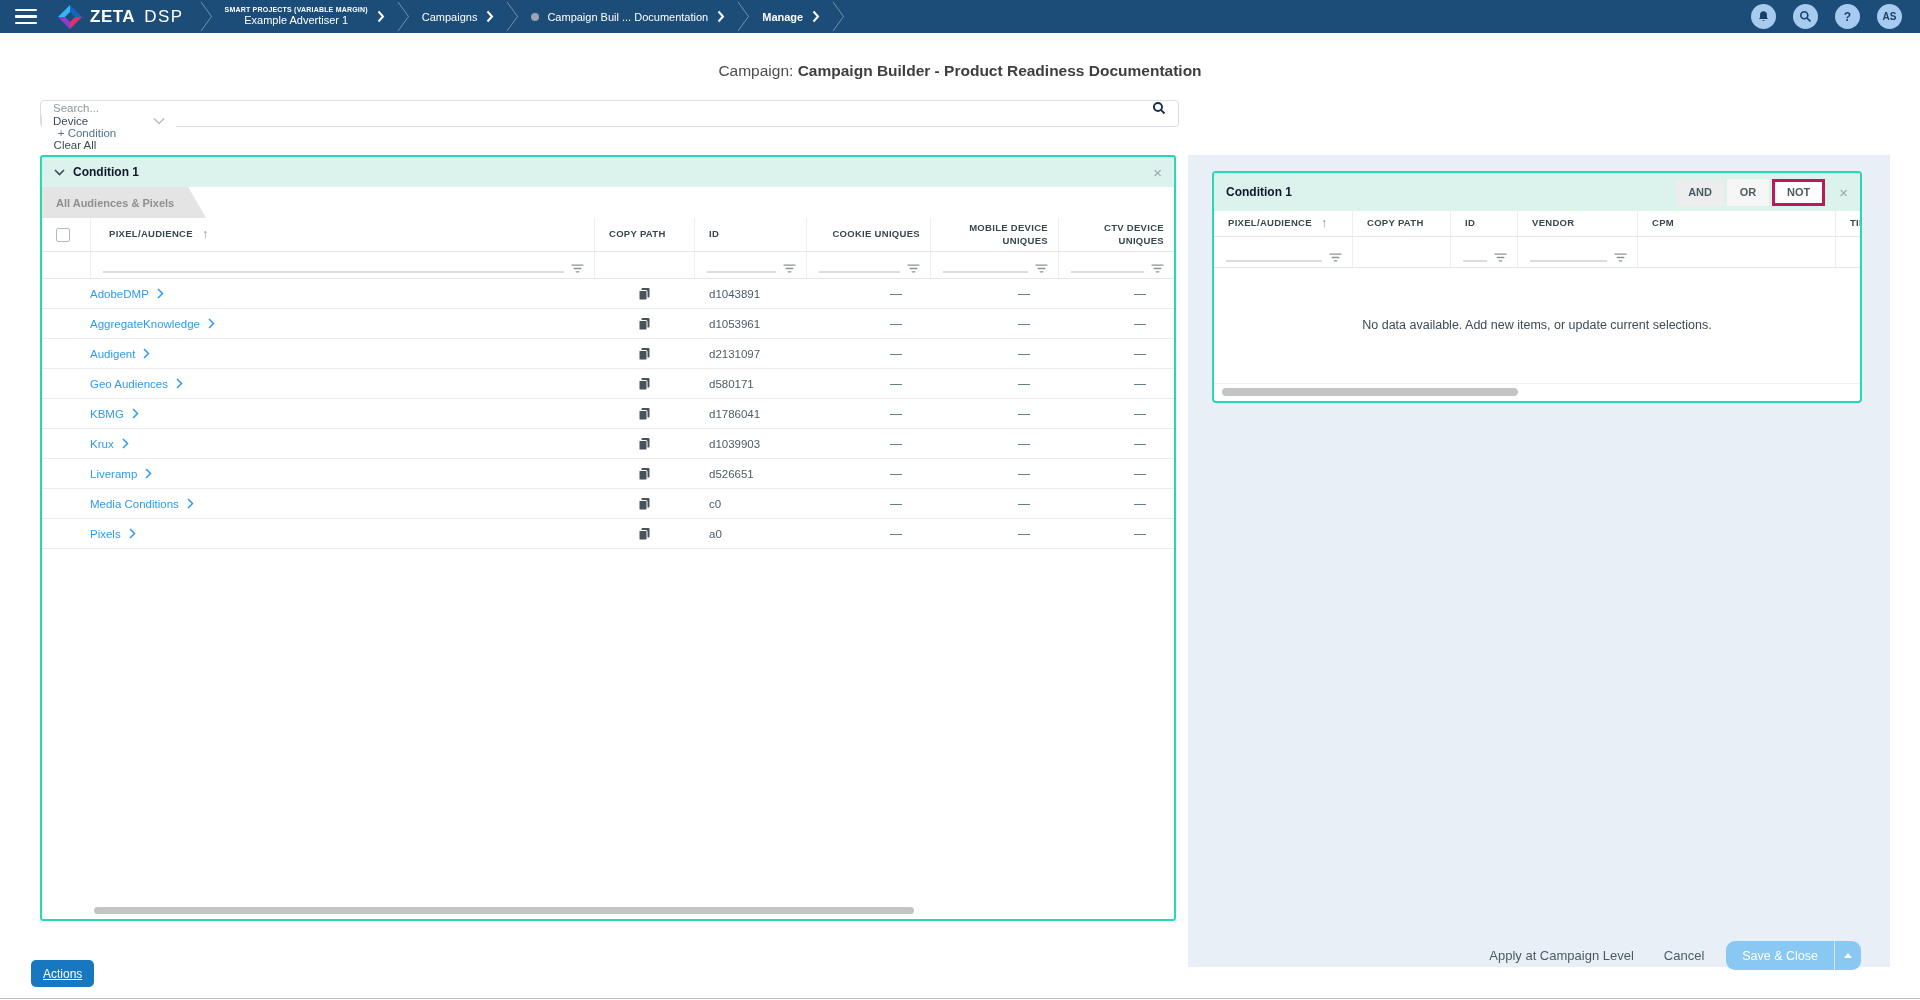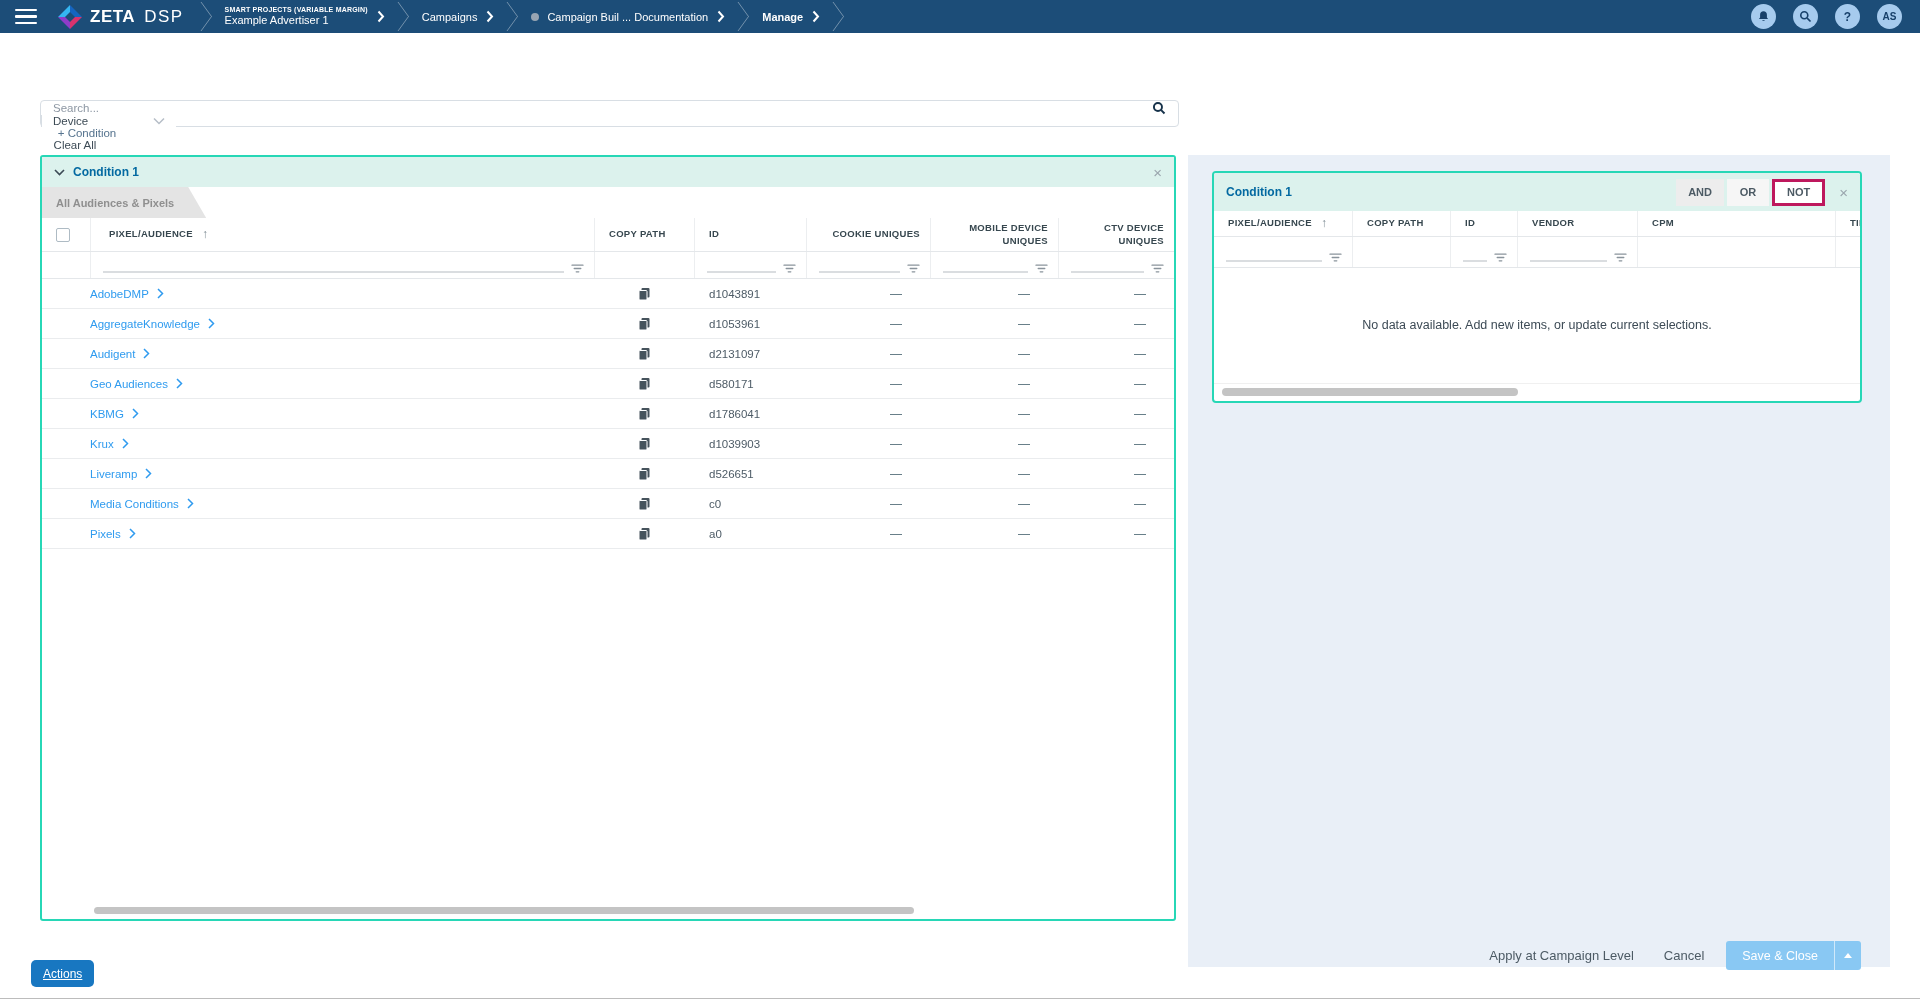--- a/index.html
+++ b/index.html
@@ -9,21 +9,21 @@
 
   
   .topbar { position:absolute; top:0; left:0; width:100%; height:33px; background:#1c4d78; display:flex; align-items:center; }
   .hamburger { display:flex; flex-direction:column; gap:4px; margin-left:15px; cursor:pointer; }
   .hamburger span { width:22px; height:2.5px; background:#fff; border-radius:1px; }
   .brand { display:flex; align-items:center; margin-left:20px; }
   .brand-zeta { color:#fff; font-weight:700; font-size:17px; letter-spacing:.5px; margin-left:7px; }
   .brand-dsp  { color:#fff; font-weight:400; font-size:17px; letter-spacing:1.5px; margin-left:9px; }
   .crumbs { display:flex; align-items:center; height:100%; margin-left:10px; color:#fff; }
   .sep { display:flex; align-items:center; height:100%; margin:0 6px; }
-  .crumb { display:flex; align-items:center; padding:0 6px; font-size:11.5px; white-space:nowrap; cursor:pointer; }
+  .crumb { display:flex; align-items:center; padding:0 6px; font-size:11.5px; white-space:nowrap; cursor:pointer;text-align:center; }
   .crumb-stack { display:flex; flex-direction:column; line-height:1.2; }
   .crumb-eyebrow { font-size:7px; font-weight:700; letter-spacing:.2px; }
   .crumb-label { font-size:11px; }
   .crumb-bold { font-weight:700; }
   .crumb-chev { margin-left:9px; display:flex; align-items:center; }
   .status-dot { width:8px; height:8px; border-radius:50%; background:#98a5b3; margin-right:8px; }
   .topbar-right { margin-left:auto; display:flex; align-items:center; gap:17px; margin-right:18px; }
   .circle-btn { width:25px; height:25px; border-radius:50%; background:#a6cbee; color:#17406a; display:flex; align-items:center; justify-content:center; font-weight:700; font-size:12px; cursor:pointer; }
   .circle-btn.avatar { font-size:10px; }
 
@@ -37,21 +37,21 @@
   .search-box input { flex:1; border:none; outline:none; font-size:11.5px; color:#3c4a55; font-family:inherit; background:transparent; }
   .search-box input::placeholder { color:#8d97a3; }
   .tb-cell { display:flex; align-items:center; border-left:1px solid #d8dee4; font-size:11.5px; color:#3c4a55; cursor:pointer; background:#fff; font-family:inherit; }
   .device-select { width:135px; padding:0 11px; justify-content:space-between; }
   .add-condition { width:92px; justify-content:center; color:#55738e; border:none; }
   .clear-all { width:68px; justify-content:center; border:none; }
 
   
   .left-panel { position:absolute; top:155px; left:40px; width:1136px; height:766px; border:2px solid #27d7b6; border-radius:3px; background:#fff; overflow:hidden; }
   .panel-header { height:30px; background:#dcf2ed; display:flex; align-items:center; padding:0 12px; }
-  .panel-title { color:#0369a1; font-weight:700; font-size:12px; margin-left:8px; }
+  .panel-title { color:#0f172a; font-weight:700; font-size:12px; margin-left:8px; }
   .panel-close { margin-left:auto; color:#9aa5ad; font-size:15px; line-height:1; cursor:pointer; }
   .tab-row { height:31px; display:flex; align-items:stretch; background:#fff; }
   .tab { background:#e4e4e4; color:#8f8f8f; font-weight:700; font-size:11px; display:flex; align-items:center; padding:0 32px 0 14px; clip-path:polygon(0 0, calc(100% - 18px) 0, 100% 100%, 0 100%); cursor:pointer; }
 
   .lgrid { display:grid; grid-template-columns:48px 1fr 100px 112px 124px 128px 116px; }
   .thead { height:34px; border-bottom:1px solid #e4e7ea; }
   .th { display:flex; align-items:center; font-size:9.5px; font-weight:700; color:#37474f; letter-spacing:.3px; border-left:1px solid #eceef0; padding:0 10px 0 14px; line-height:1.3; cursor:pointer; }
   .th:first-child { border-left:none; padding-left:14px; }
   .th.right { justify-content:flex-end; }
   .th.right span { text-align:right; }
@@ -84,21 +84,21 @@
   .rthead { height:26px; border-bottom:1px solid #e4e7ea; }
   .rfilter { height:31px; border-bottom:1px solid #e4e7ea; }
   .empty-msg { margin-top:50px; text-align:center; font-size:12.5px; color:#3c4a55; }
   .rp-track { position:absolute; bottom:17px; left:0; right:0; border-top:1px solid #f0f0f0; }
   .rp-scroll { position:absolute; bottom:5px; left:8px; width:296px; height:8px; background:#c4c4c4; border-radius:4px; cursor:pointer; }
 
   
   .footer-actions { position:absolute; top:941px; right:59px; display:flex; align-items:center; }
   .apply  { font-size:13px; color:#4c5a64; cursor:pointer; }
   .cancel { font-size:13px; color:#4c5a64; margin-left:30px; cursor:pointer; }
-  .save-split { margin-left:22px; height:29px; background:#89c8f3; border-radius:3px; display:flex; align-items:center; color:#fff; overflow:hidden; cursor:pointer; }
+  .save-split { margin-left:22px; height:29px; background:#89c8f3; border-radius:9px; display:flex; align-items:center; color:#fff; overflow:hidden; cursor:pointer; }
   .save-main { padding:0 16px; font-size:12.5px; }
   .save-div { width:1px; height:29px; background:rgba(255,255,255,.6); }
   .save-caret { width:26px; display:flex; justify-content:center; align-items:center; }
   .caret-up { width:0; height:0; border-left:4px solid transparent; border-right:4px solid transparent; border-bottom:5px solid #fff; }
 
   .actions-btn { position:absolute; left:31px; top:960px; height:27px; padding:0 12px; background:#1877c1; border:none; border-radius:5px; color:#fff; font-size:12px; text-decoration:underline; font-family:inherit; cursor:pointer; }
 
   .context-menu { position:absolute; left:31px; top:898px; width:183px; background:#fff; border:1px solid #55acf0; border-radius:3px; box-shadow:0 2px 8px rgba(0,0,0,.28); padding:5px 0 3px; }
   .menu-item { font-size:12.5px; color:#333; padding:4px 10px 7px 14px; cursor:pointer; }
   .menu-highlight { border:3px solid #bf2368; margin:0 3px; }
@@ -204,20 +204,24 @@
         <svg width="13" height="13" viewBox="0 0 16 16" fill="none" stroke="#17406a" stroke-width="2">
             <circle cx="6.5" cy="6.5" r="4.3"></circle>
             <path d="M10 10l4.2 4.2"></path>
           </svg>
       </div>
       <div class="circle-btn">?</div>
       <div class="circle-btn avatar">AS</div>
     </div>
   </header>
 
+  <div class="page-title">
+    <span>Campaign:</span>
+    <b>Campaign Builder - Product Readiness Documentation</b>
+  </div>
 
   <div class="toolbar">
     <div class="search-box">
       <input type="text" placeholder="Search..." style="">
       <svg width="14" height="14" viewBox="0 0 16 16" fill="none" stroke="#16324a" stroke-width="2.2">
           <circle cx="6.8" cy="6.8" r="4.6"></circle>
           <path d="M10.5 10.5l3.8 3.8"></path>
         </svg>
     </div>
     <div class="tb-cell device-select">

